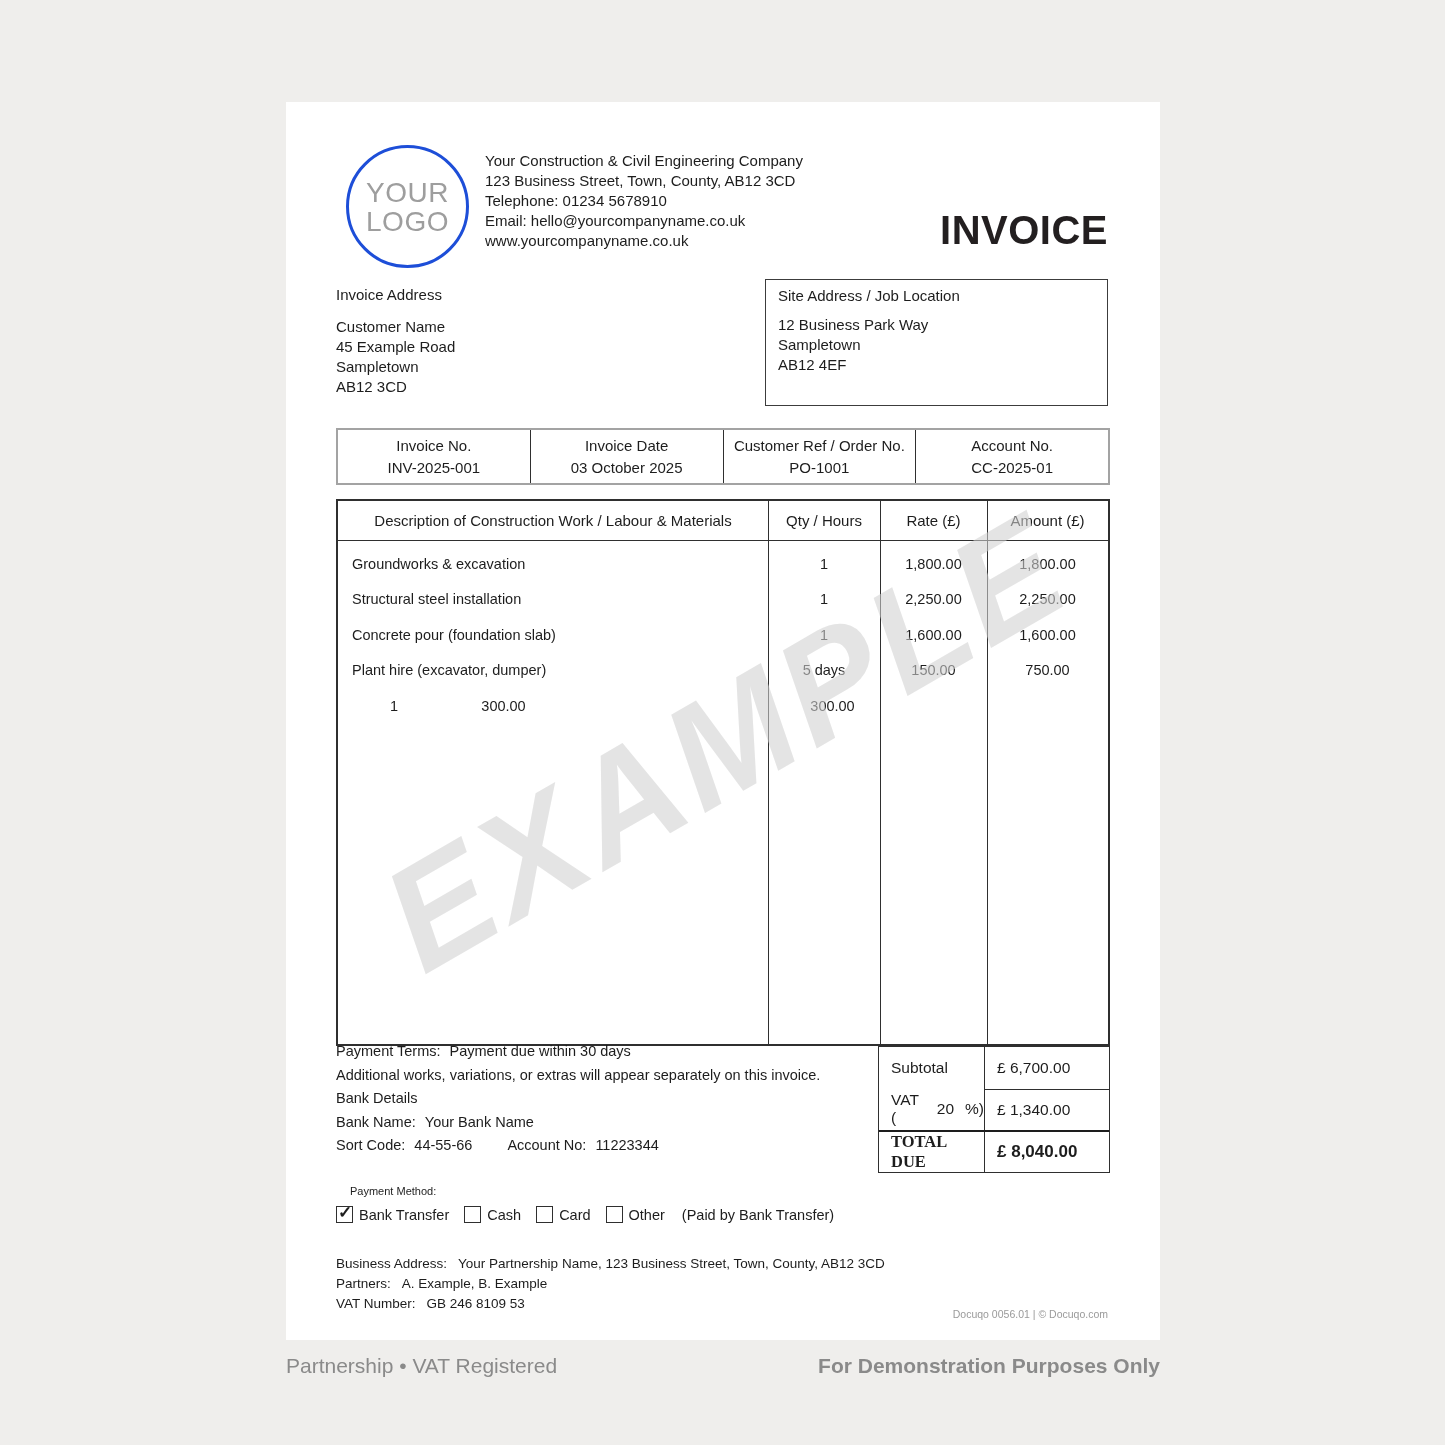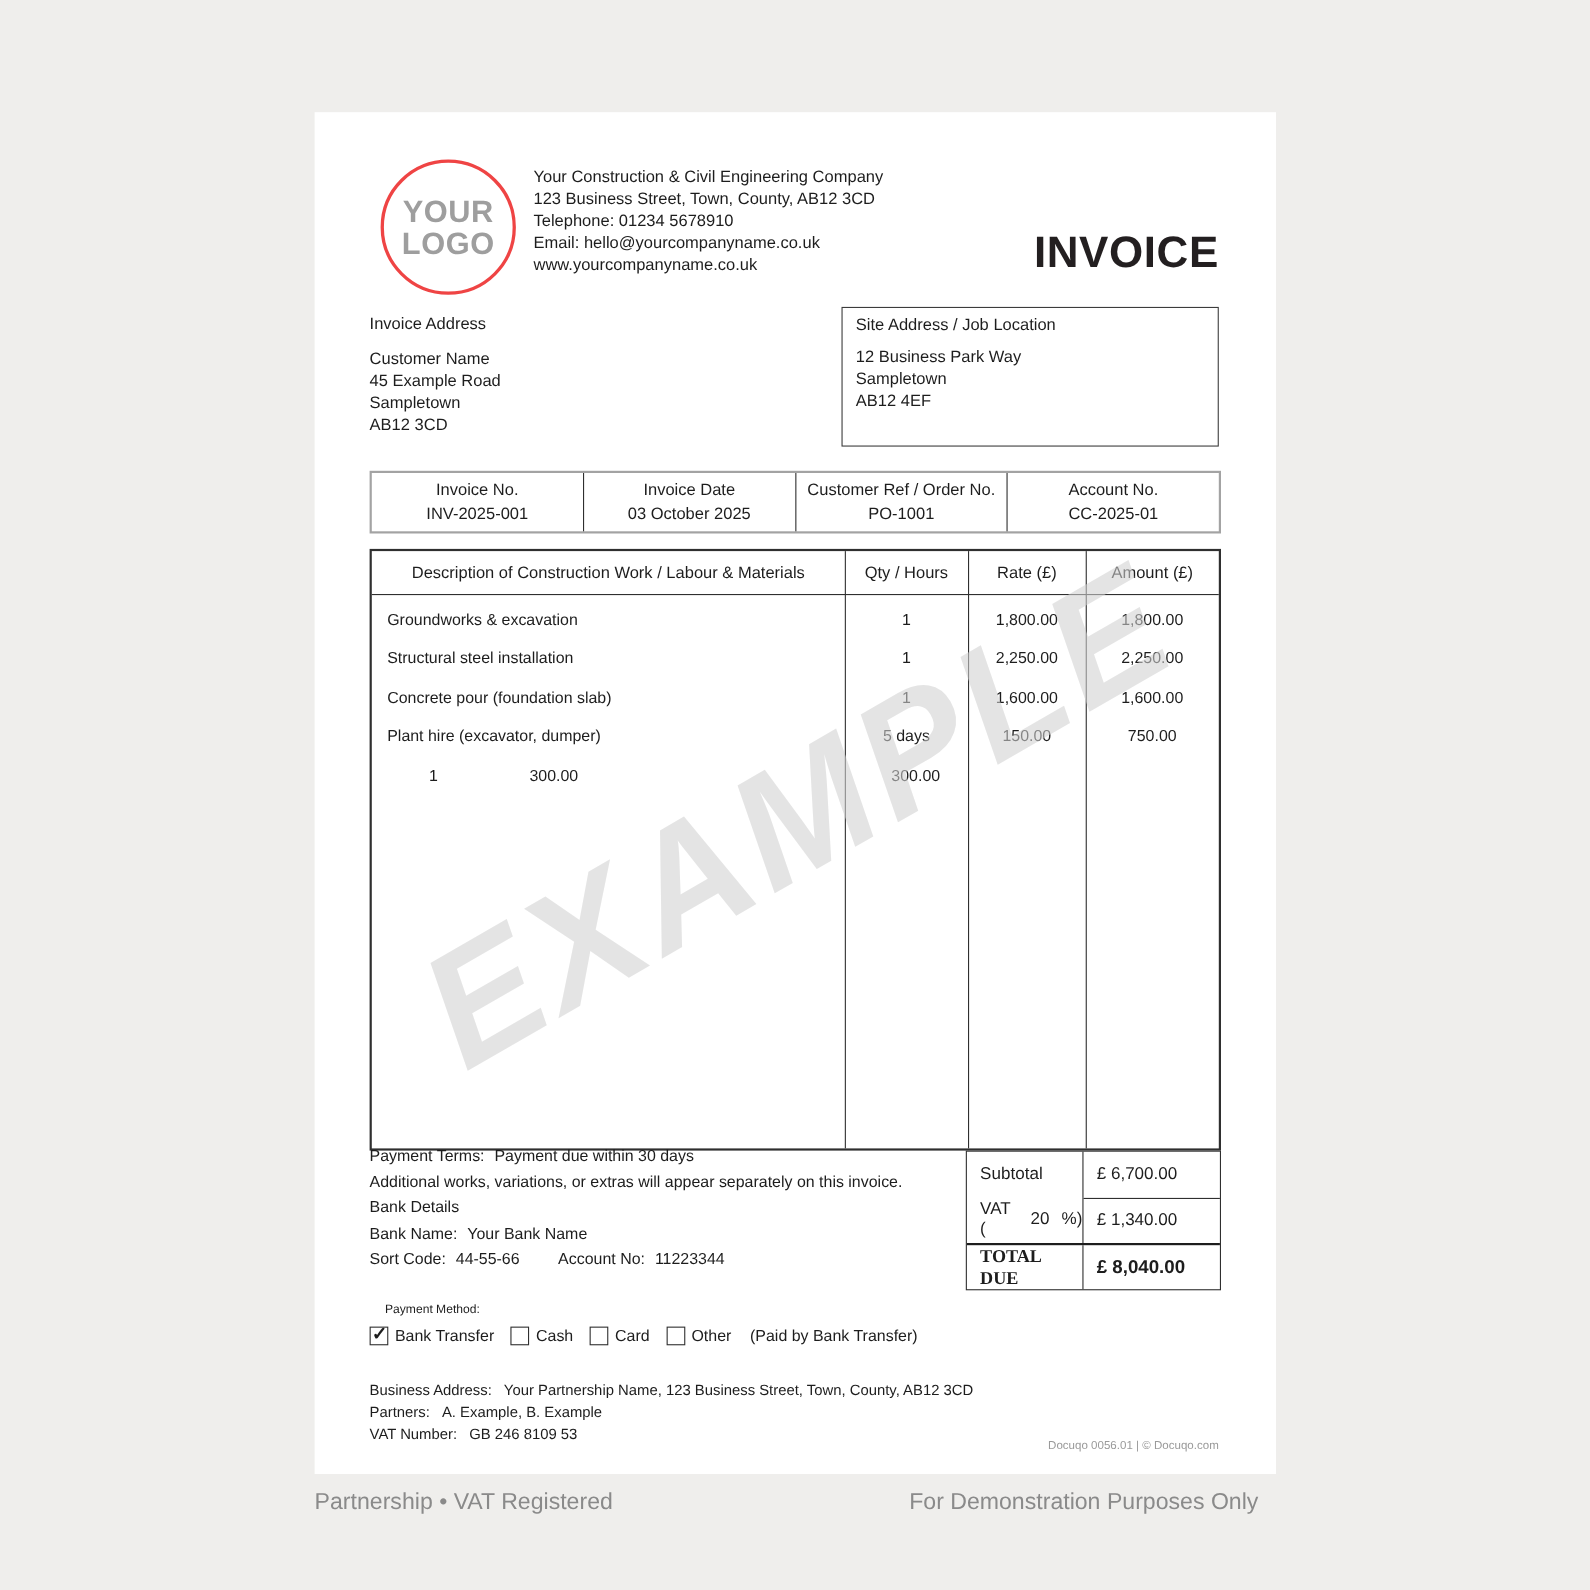--- a/index.html
+++ b/index.html
@@ -9,23 +9,23 @@
     background: #efeeec; overflow: hidden;
     font-family: "Liberation Sans", sans-serif; color: #1d1d1d;
   }
   .page {
     position: absolute; left: 286px; top: 102px;
     width: 874px; height: 1238px; background: #ffffff;
   }
   
   .logo {
     position: absolute; left: 60px; top: 43px; width: 123px; height: 123px;
-    border: 3px solid #ef4444; border-radius: 50%;
+    border: 3px solid #1d4ed8; border-radius: 50%;
     display: flex; flex-direction: column; align-items: center; justify-content: center;
-    color: #9e9e9e; font-weight: bold; font-size: 28px; line-height: 29px; letter-spacing: 0.5px;
+    color: #9e9e9e; font-weight: normal; font-size: 28px; line-height: 29px; letter-spacing: 0.5px;
   }
   .company { position: absolute; left: 199px; top: 49px; font-size: 15px; line-height: 20px; }
   .doc-title {
     position: absolute; right: 52px; top: 106px;
     font-size: 40px; font-weight: 800; letter-spacing: 0.5px; color: #231f20;
   }
   
   .inv-addr-label { position: absolute; left: 50px; top: 184px; font-size: 15px; }
   .inv-addr-lines { position: absolute; left: 50px; top: 215px; font-size: 15px; line-height: 20px; }
   .site-box {
@@ -104,21 +104,21 @@
     font-size: 17px; font-weight: bold; color: #1d1d1d;
   }
   .pm-note { margin-left: 2px; }
   
   .business { position: absolute; left: 50px; top: 1152px; font-size: 13.5px; }
   .business .line { line-height: 20px; }
   .business .val { margin-left: 11px; }
   .doc-ref { position: absolute; right: 52px; top: 1206px; font-size: 10.5px; color: #9a9a9a; }
   
   .footer-left { position: absolute; left: 286px; top: 1354px; font-size: 21px; color: #8a8a8a; }
-  .footer-right { position: absolute; right: 301px; top: 1354px; font-size: 21px; color: #8a8a8a; }
+  .footer-right { position: absolute; right: 285px; top: 1354px; font-size: 21px; color: #8a8a8a; font-weight: bold; }
 </style>
 </head>
 <body>
 
 <div class="canvas">
   <div class="page">
 
     <div class="logo">
       <span>YOUR</span>
       <span>LOGO</span>

